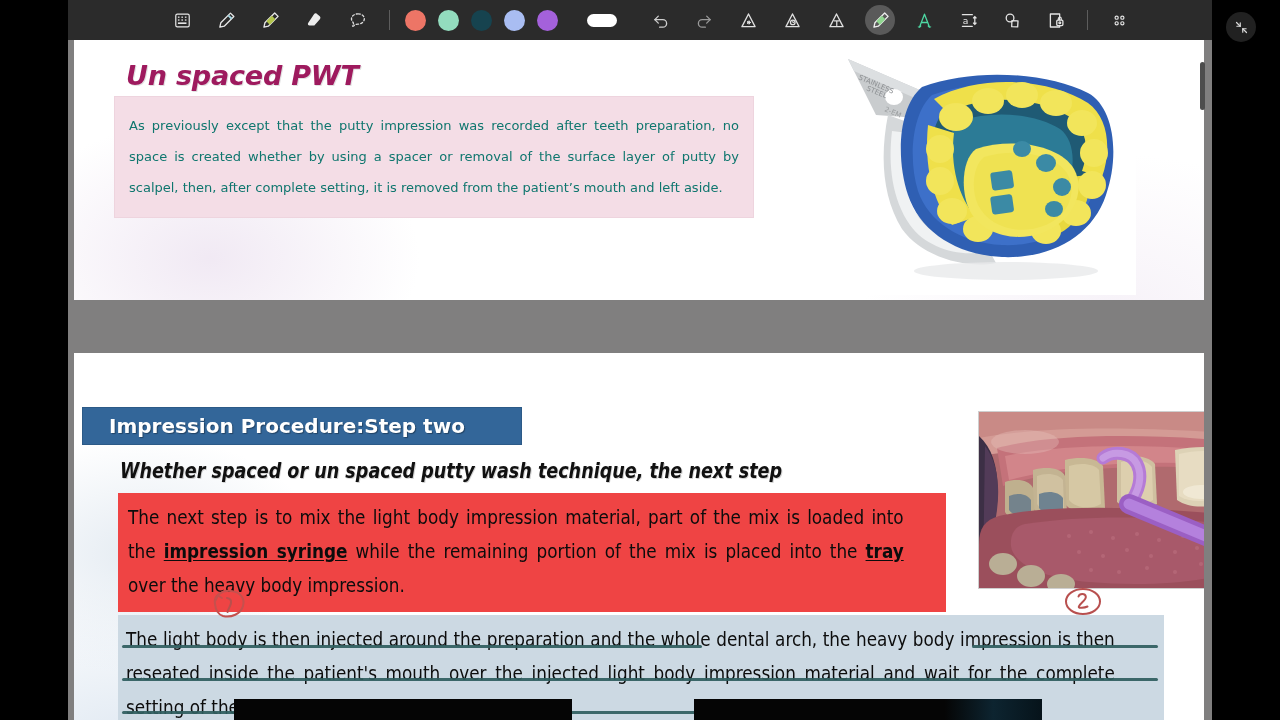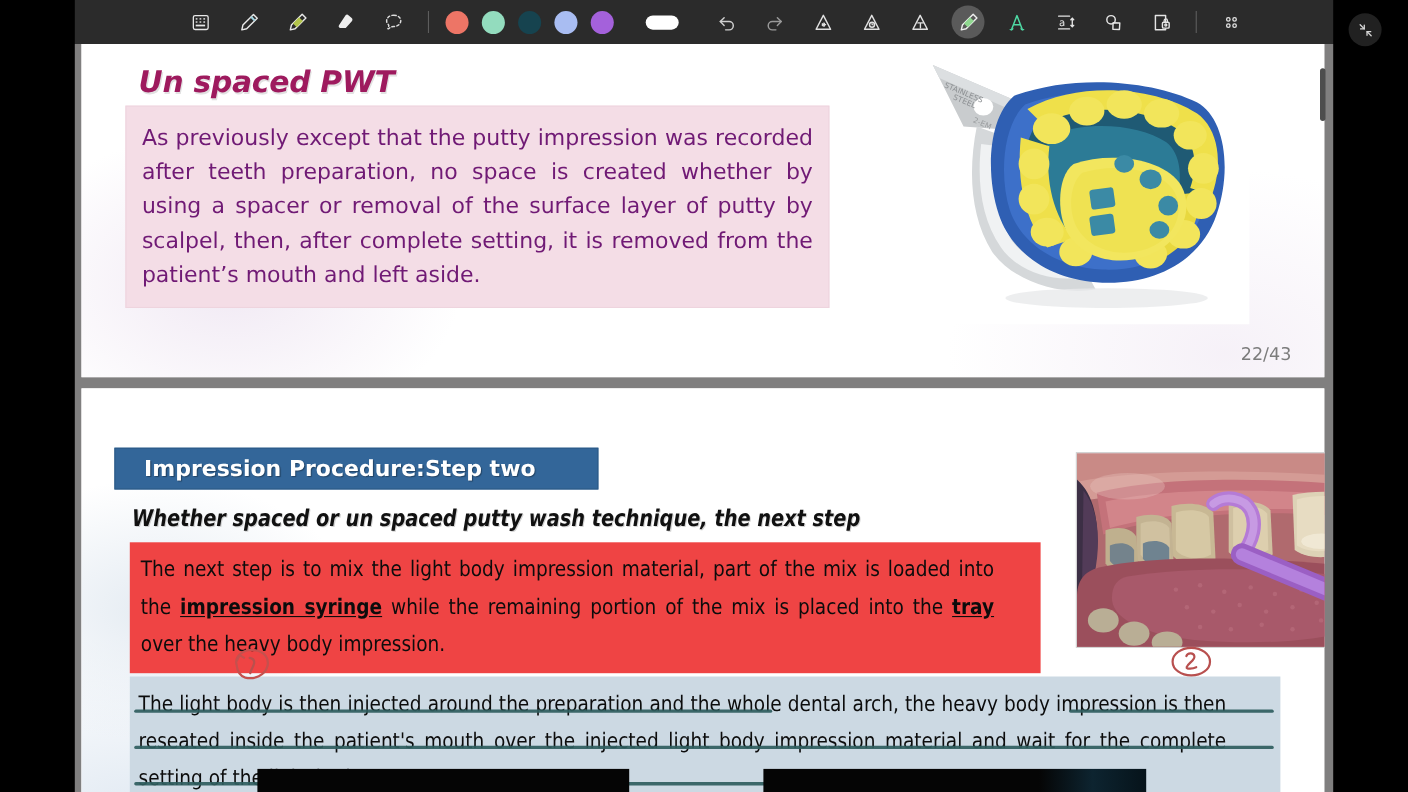--- a/index.html
+++ b/index.html
@@ -65,21 +65,21 @@
   }
 
   
   .slide {
     position: absolute;
     background: #ffffff;
     overflow: hidden;
   }
   #slide1 {
     left: 6px; top: 0px;
-    width: 1130px; height: 303px;
+    width: 1130px; height: 260px;
   }
   #slide1-inner {
     position: absolute; left: 0; top: -120px;
     width: 1130px; height: 423px;
   }
   .s1-bg {
     position: absolute; inset: 0;
     background:
       radial-gradient(ellipse 300px 200px at 12% 80%, rgba(236,226,240,.75), rgba(255,255,255,0) 70%),
       radial-gradient(ellipse 360px 240px at 92% 95%, rgba(240,232,243,.6), rgba(255,255,255,0) 70%),
@@ -95,23 +95,23 @@
   }
   .s1-box {
     position: absolute; left: 40px; top: 176px;
     width: 640px;
     background: #f4dde6;
     border: 1px solid #eed4de;
     padding: 13px 14px 14px 14px;
   }
   .s1-box p {
     font-family: "DejaVu Sans", sans-serif;
-    font-size: 20px;
+    font-size: 13px;
     line-height: 31px;
-    color: #701a75;
+    color: #0f766e;
     text-align: justify;
     text-align-last: left;
   }
   .s1-img {
     position: absolute; left: 762px; top: 125px;
     width: 300px; height: 250px;
   }
   .s1-page {
     position: absolute; right: 30px; bottom: 12px;
     font-family: "DejaVu Sans", sans-serif;
@@ -137,21 +137,21 @@
   }
   .s2-bg {
     position: absolute; inset: 0;
     background:
       radial-gradient(ellipse 260px 170px at 6% 55%, rgba(224,232,240,.85), rgba(255,255,255,0) 70%),
       radial-gradient(ellipse 340px 220px at 4% 105%, rgba(219,229,240,.8), rgba(255,255,255,0) 72%),
       radial-gradient(ellipse 200px 150px at 63% 100%, rgba(226,234,242,.6), rgba(255,255,255,0) 72%),
       #ffffff;
   }
   .s2-banner {
-    position: absolute; left: 30px; top: 54px;
+    position: absolute; left: 8px; top: 54px;
     width: 440px; height: 38px;
     background: #336699;
     border: 1px solid #2c5a87;
     display: flex; align-items: center;
     padding-left: 26px;
   }
   .s2-banner span {
     font-family: "DejaVu Sans", sans-serif;
     font-size: 20px; font-weight: bold;
     color: #ffffff;

